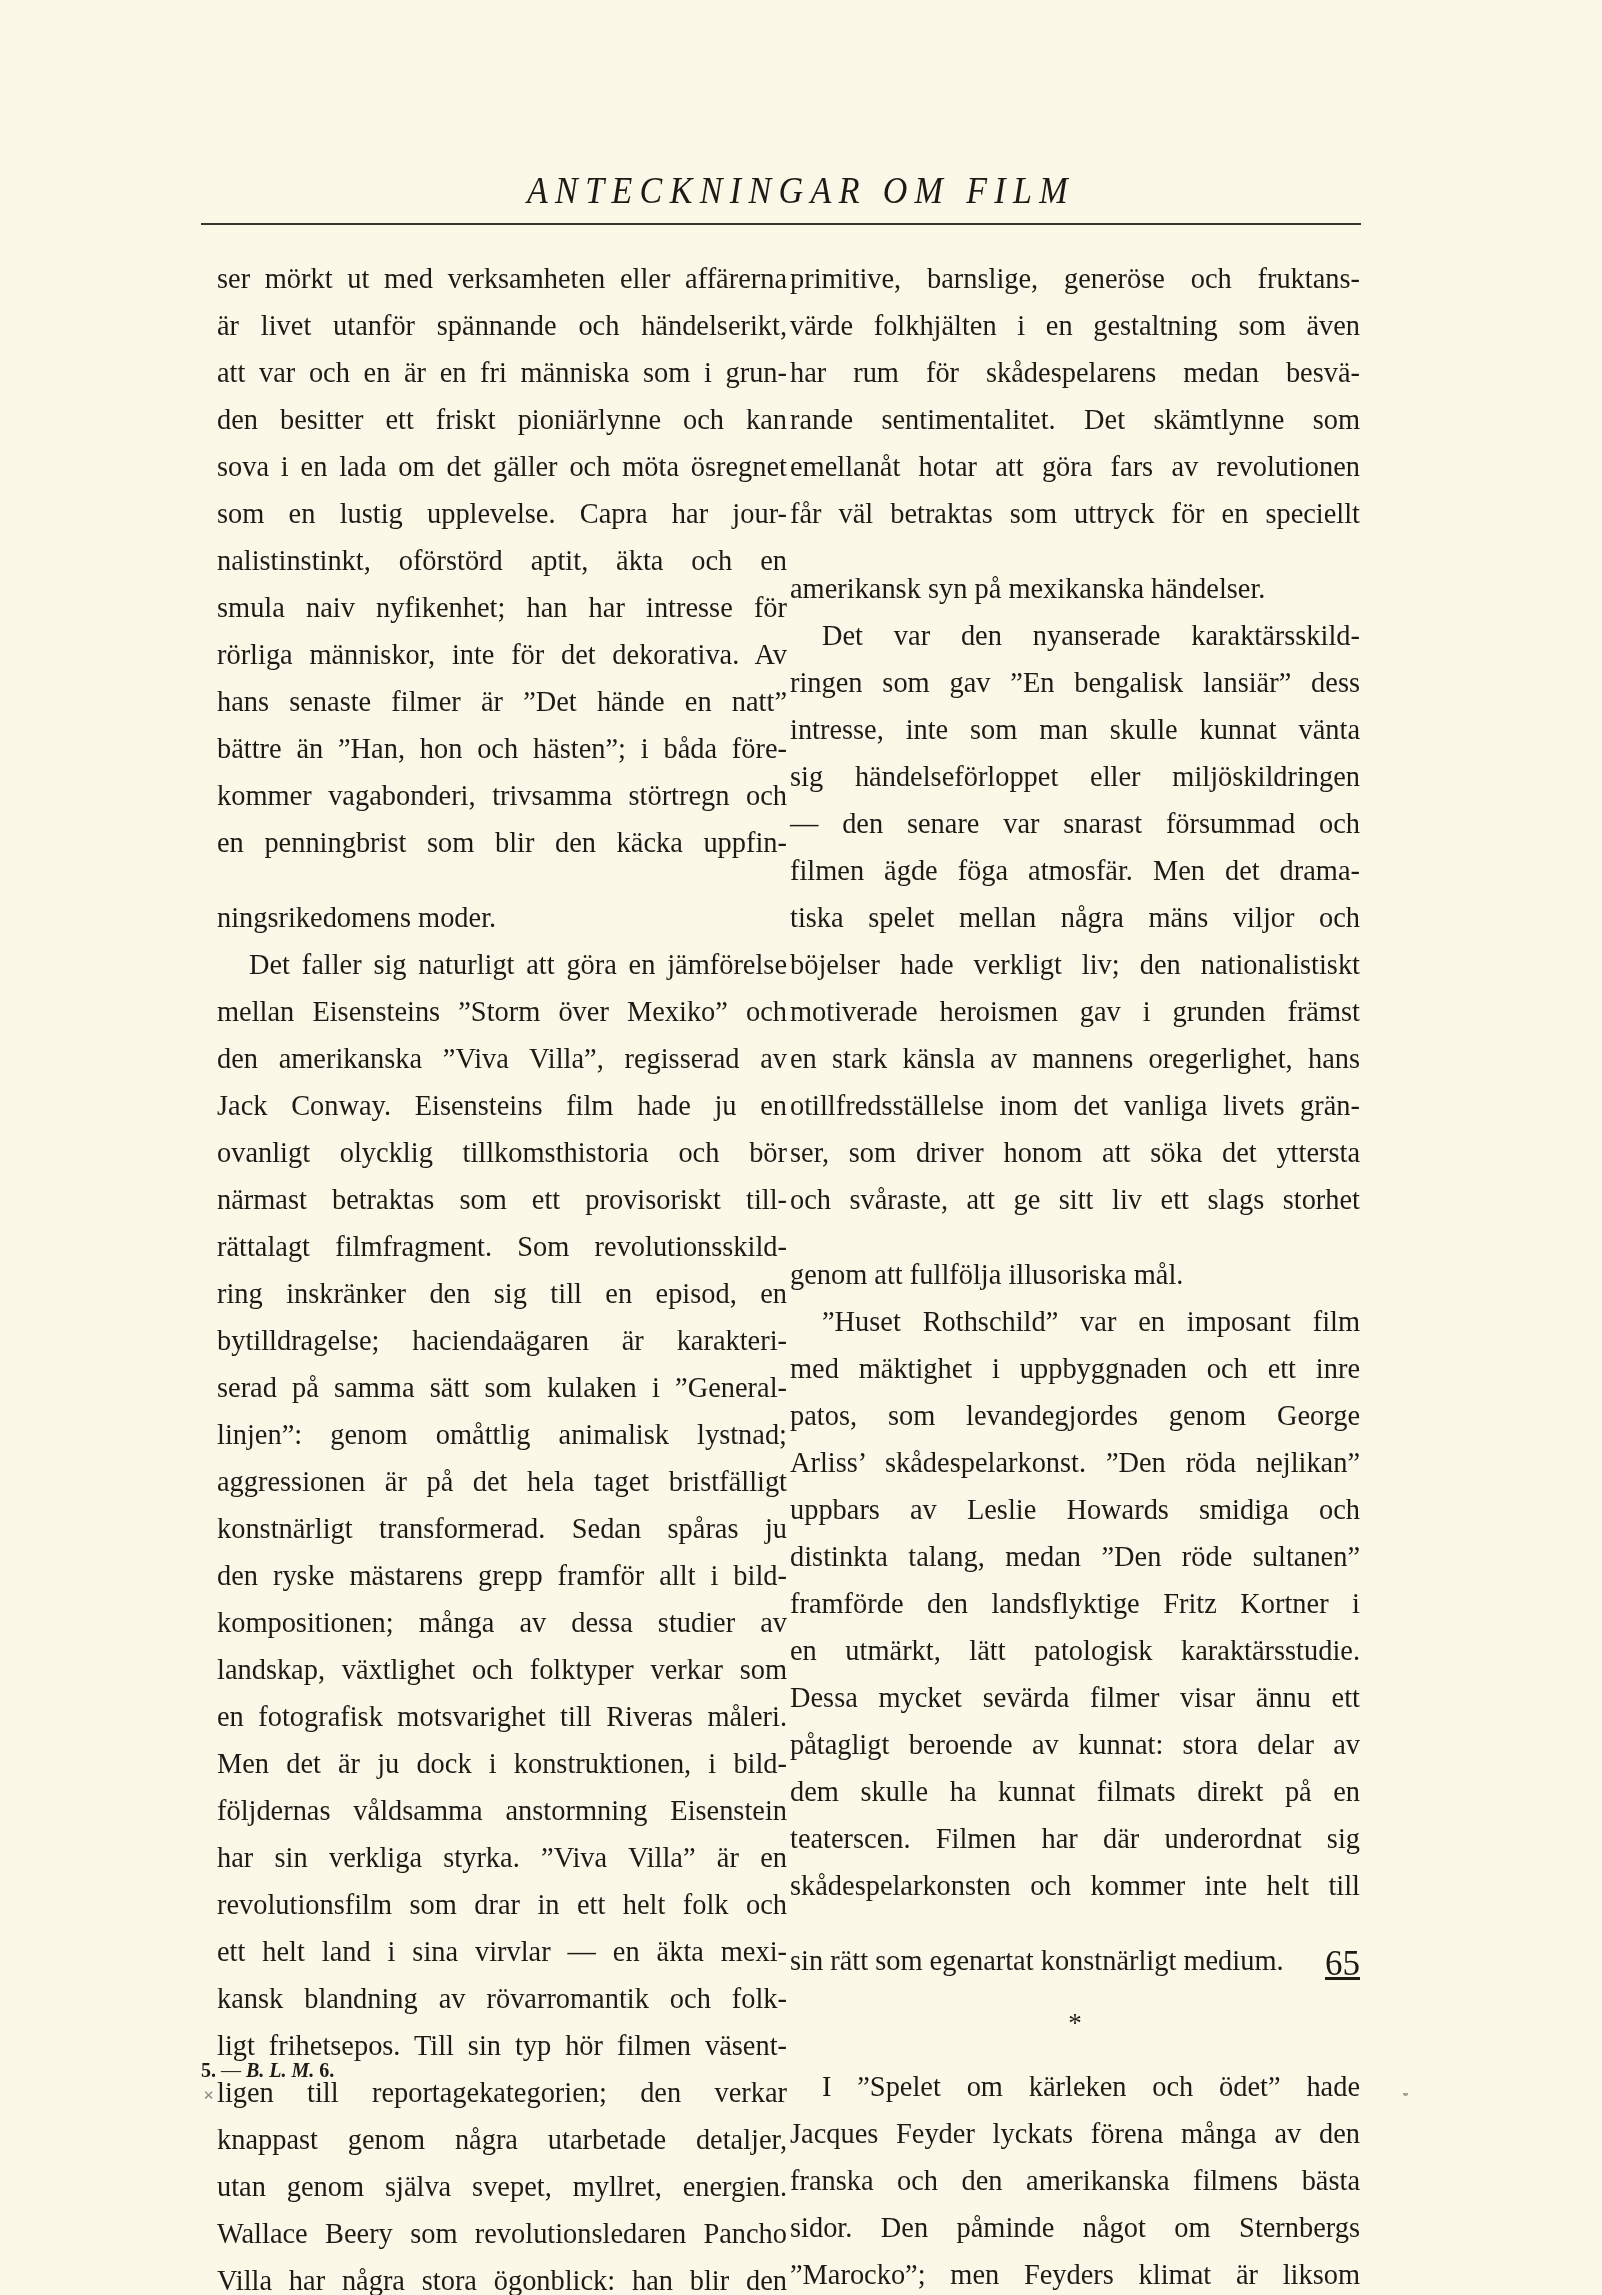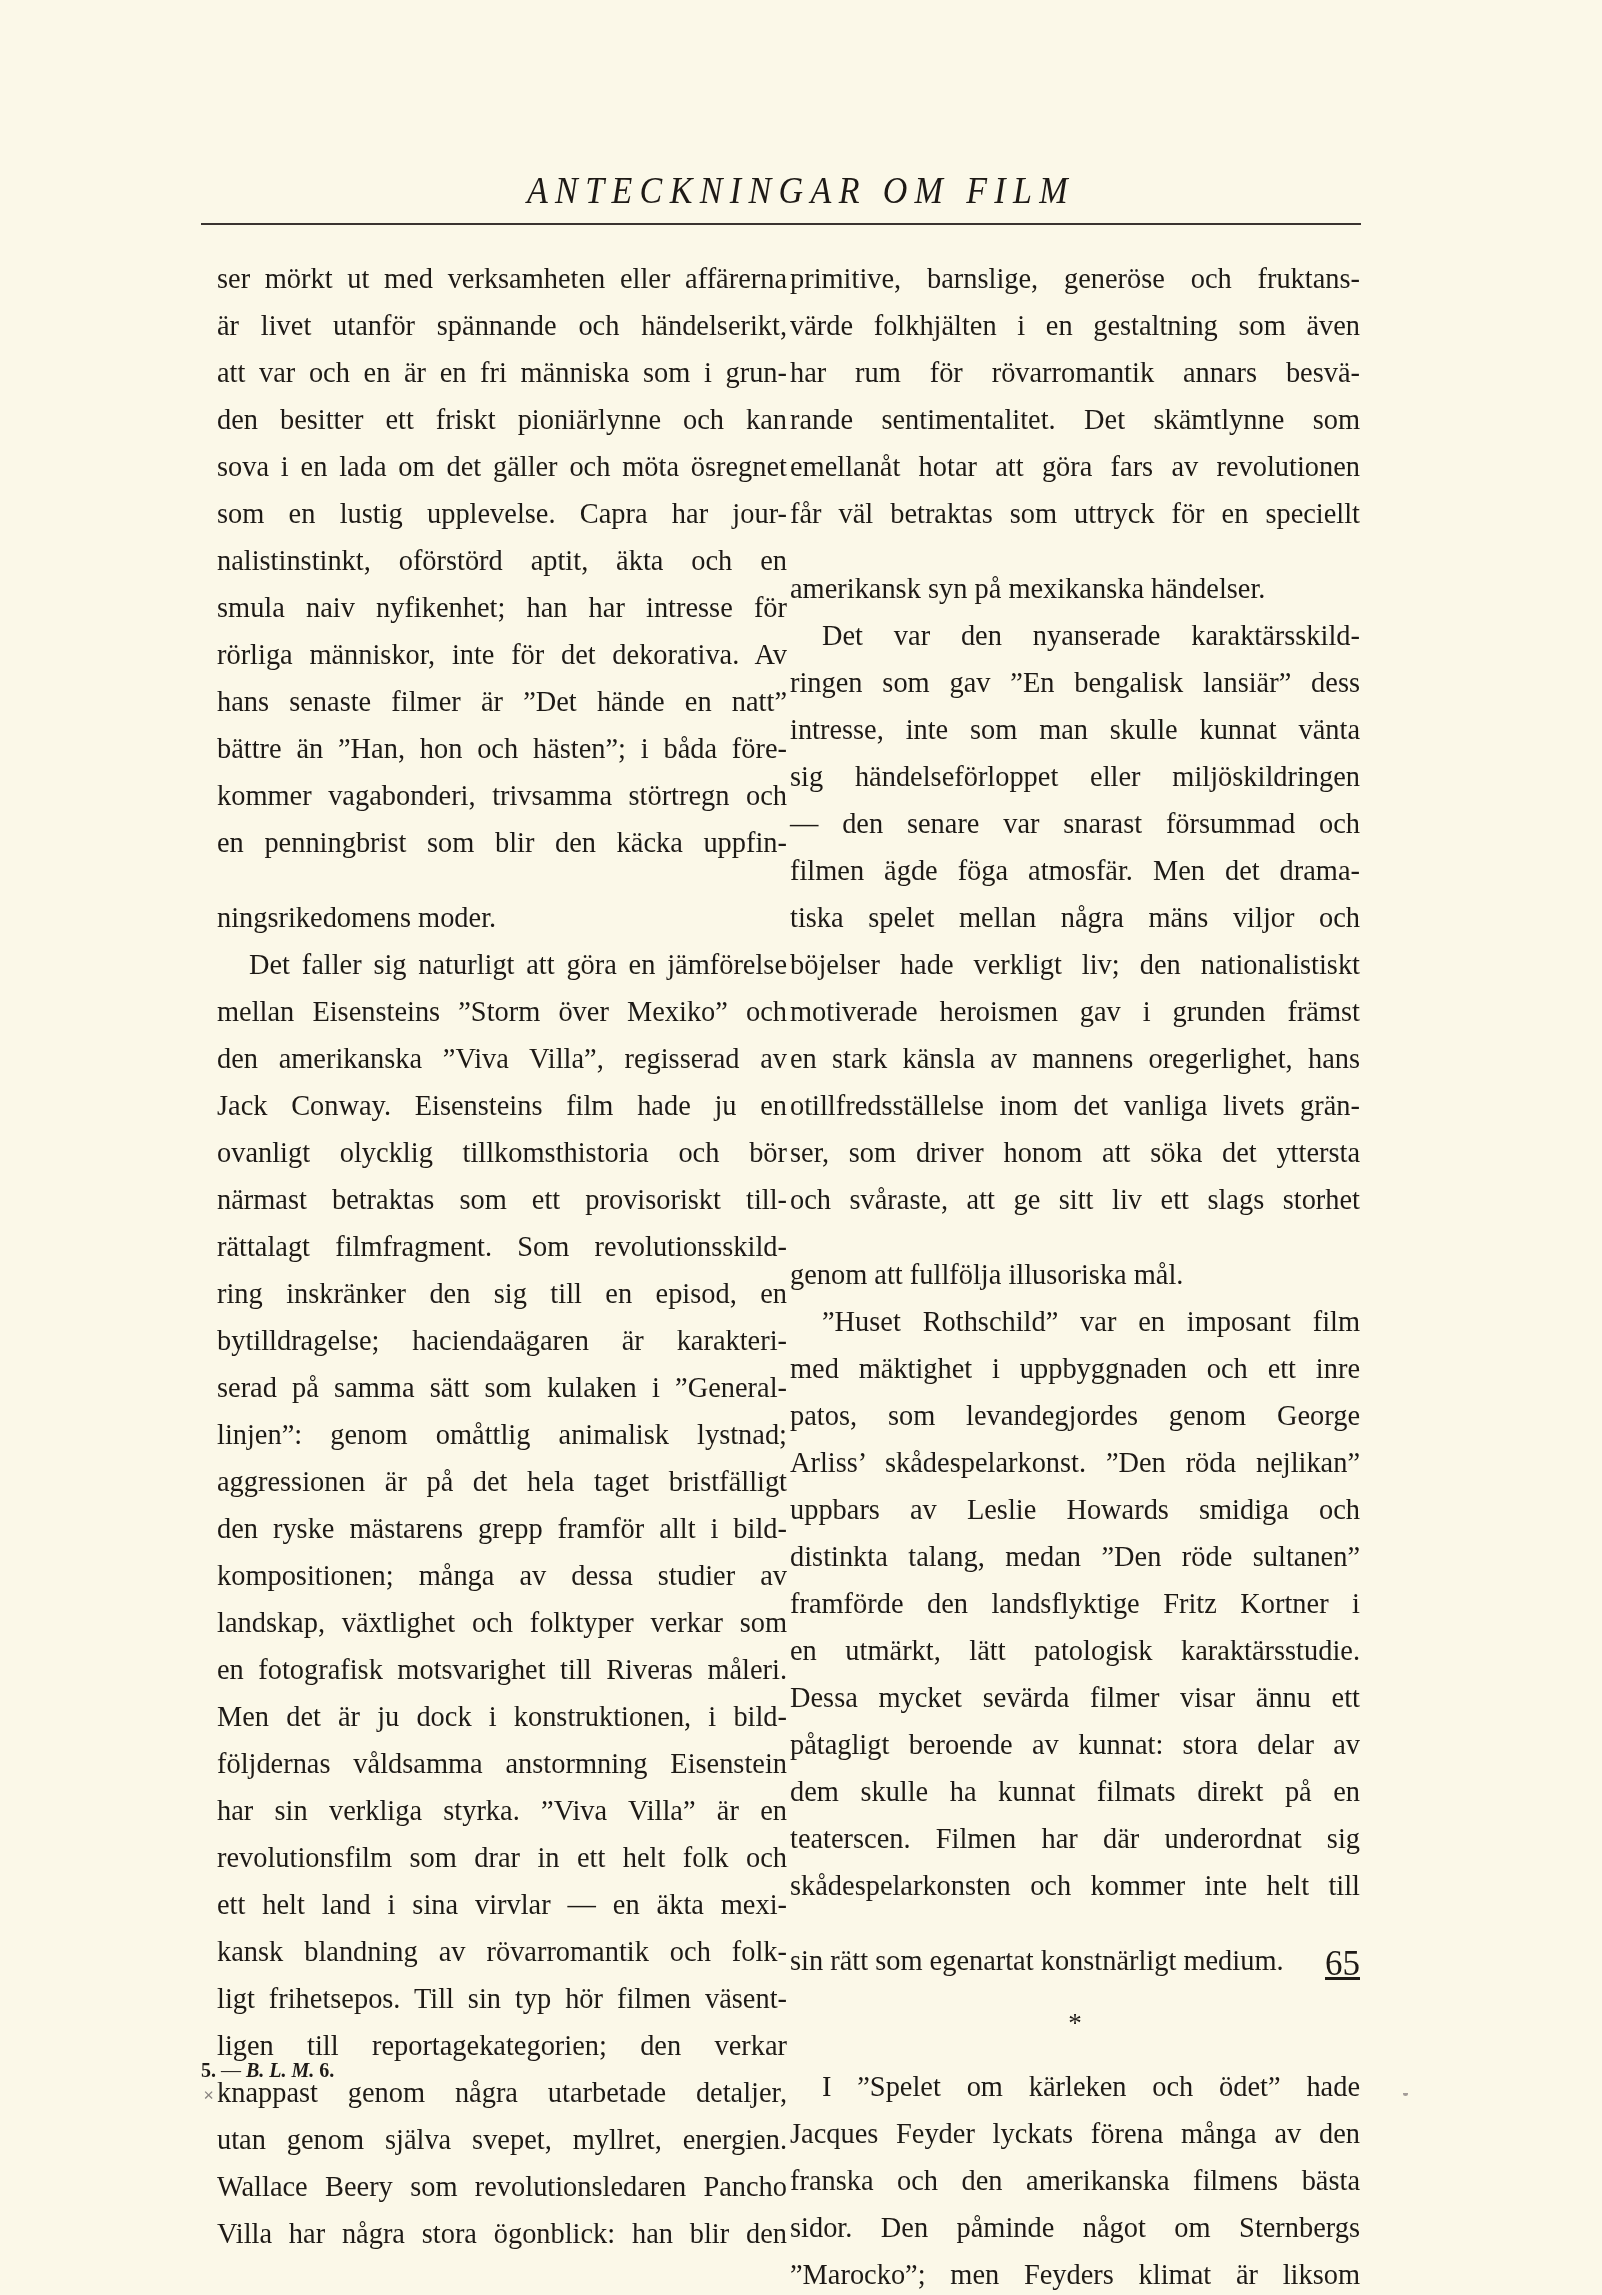--- a/index.html
+++ b/index.html
@@ -84,20 +84,21 @@
     <span class="line">den amerikanska ”Viva Villa”, regisserad av</span>
     <span class="line">Jack Conway. Eisensteins film hade ju en</span>
     <span class="line">ovanligt olycklig tillkomsthistoria och bör</span>
     <span class="line">närmast betraktas som ett provisoriskt till-</span>
     <span class="line">rättalagt filmfragment. Som revolutionsskild-</span>
     <span class="line">ring inskränker den sig till en episod, en</span>
     <span class="line">bytilldragelse; haciendaägaren är karakteri-</span>
     <span class="line">serad på samma sätt som kulaken i ”General-</span>
     <span class="line">linjen”: genom omåttlig animalisk lystnad;</span>
     <span class="line">aggressionen är på det hela taget bristfälligt</span>
+    <span class="line">konstnärligt transformerad. Sedan spåras ju</span>
     <span class="line">den ryske mästarens grepp framför allt i bild-</span>
     <span class="line">kompositionen; många av dessa studier av</span>
     <span class="line">landskap, växtlighet och folktyper verkar som</span>
     <span class="line">en fotografisk motsvarighet till Riveras måleri.</span>
     <span class="line">Men det är ju dock i konstruktionen, i bild-</span>
     <span class="line">följdernas våldsamma anstormning Eisenstein</span>
     <span class="line">har sin verkliga styrka. ”Viva Villa” är en</span>
     <span class="line">revolutionsfilm som drar in ett helt folk och</span>
     <span class="line">ett helt land i sina virvlar — en äkta mexi-</span>
     <span class="line">kansk blandning av rövarromantik och folk-</span>
@@ -106,21 +107,21 @@
     <span class="line">knappast genom några utarbetade detaljer,</span>
     <span class="line">utan genom själva svepet, myllret, energien.</span>
     <span class="line">Wallace Beery som revolutionsledaren Pancho</span>
     <span class="line">Villa har några stora ögonblick: han blir den</span>
   </div>
 
 <div class="column col-right">
   <div id="col-right-top">
       <span class="line">primitive, barnslige, generöse och fruktans-</span>
       <span class="line">värde folkhjälten i en gestaltning som även</span>
-      <span class="line">har rum för rövarromantik annars besvä-</span>
+      <span class="line">har rum för skådespelarens medan besvä-</span>
       <span class="line">rande sentimentalitet. Det skämtlynne som</span>
       <span class="line">emellanåt hotar att göra fars av revolutionen</span>
       <span class="line">får väl betraktas som uttryck för en speciellt</span>
       <span class="line last">amerikansk syn på mexikanska händelser.</span>
       <span class="line indent">Det var den nyanserade karaktärsskild-</span>
       <span class="line">ringen som gav ”En bengalisk lansiär” dess</span>
       <span class="line">intresse, inte som man skulle kunnat vänta</span>
       <span class="line">sig händelseförloppet eller miljöskildringen</span>
       <span class="line">— den senare var snarast försummad och</span>
       <span class="line">filmen ägde föga atmosfär. Men det drama-</span>

